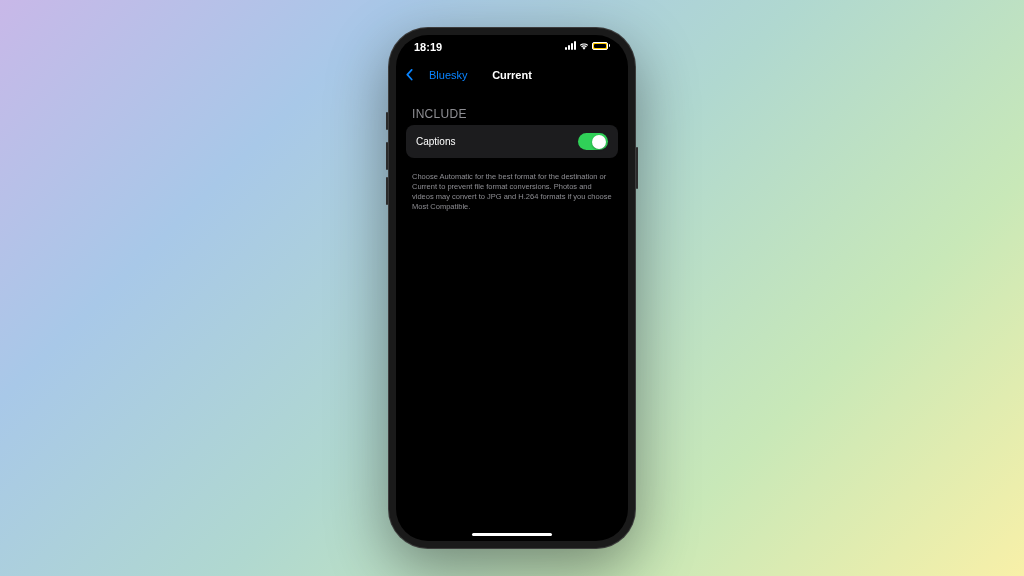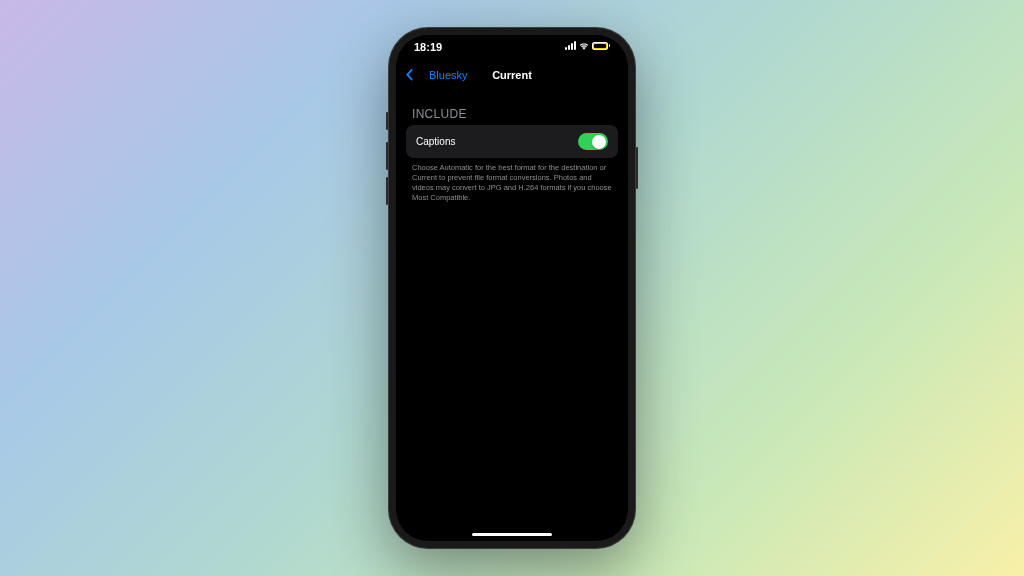--- a/index.html
+++ b/index.html
@@ -158,21 +158,21 @@
     .toggle-on .toggle-knob { right: 2px; }
     .checkmark {
       color: #0a84ff;
       font-size: 12px;
       font-weight: 600;
     }
     .footer-text {
       color: #8e8e93;
       font-size: 7.5px;
       line-height: 1.35;
-      padding: 5px 6px;
+      padding: 14px 6px;
     }
     .home-indicator {
       position: absolute;
       bottom: 5px;
       left: 50%;
       transform: translateX(-50%);
       width: 80px;
       height: 3px;
       background: #fff;
       border-radius: 2px;

